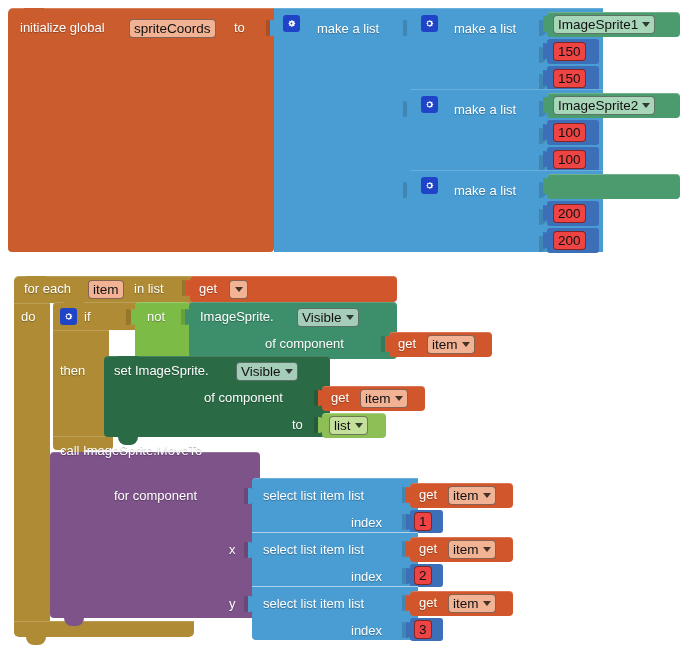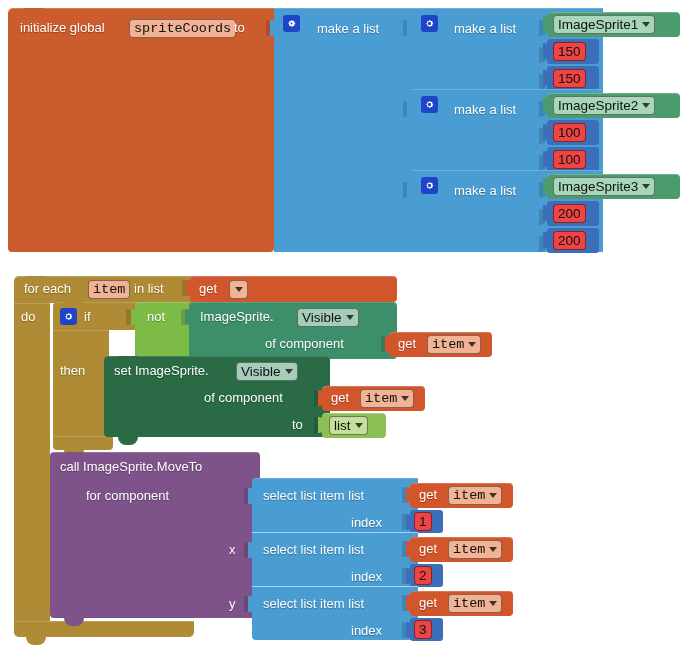--- a/index.html
+++ b/index.html
@@ -72,21 +72,21 @@
   .g1-blue-in{
     background:#4a9dd2;box-shadow:inset 0 1px 0 rgba(255,255,255,.18);
   }
   .sep{position:absolute;height:1px;background:rgba(255,255,255,.45);}
 
   .num-blk{background:#3c6fb8;border-radius:3px;}
   .num-fld{background:#ef4444;}
   .comp-blk{background:#4b9b6e;border-radius:4px;
             box-shadow:inset 0 1px 0 rgba(255,255,255,.22);}
   .comp-fld{background:#a8d6b9;}
-  .varfld{background:#f2b294;font-family:Liberation Mono, monospace;}
+  .varfld{background:#f2b294;}
 
   
   #g2{position:absolute;left:14px;top:276px;width:666px;height:372px;}
   .gold{background:#ae8b34;box-shadow:inset 0 1px 0 rgba(255,255,255,.18);}
   .getorange{background:#d2562b;border-radius:4px;
              box-shadow:inset 0 1px 0 rgba(255,255,255,.2);}
   .notgreen{background:#7cbb46;box-shadow:inset 0 1px 0 rgba(255,255,255,.22);}
   .teal{background:#3d8e6b;box-shadow:inset 0 1px 0 rgba(255,255,255,.18);}
   .tealfld{background:#a6cdb9;}
   .dgreen{background:#2a6b45;box-shadow:inset 0 1px 0 rgba(255,255,255,.15);}
@@ -200,24 +200,20 @@
           <path fill="#ffffff" d="M13.3 7.1l-1-.2-.35-.85.56-.83-1.23-1.23-.83.56-.85-.35-.2-1H7.6l-.2 1-.85.35-.83-.56L4.49 5.22l.56.83-.35.85-1 .2v1.8l1 .2.35.85-.56.83 1.23 1.23.83-.56.85.35.2 1h1.8l.2-1 .85-.35.83.56 1.23-1.23-.56-.83.35-.85 1-.2zM8 10.4A2.4 2.4 0 1110.4 8 2.4 2.4 0 018 10.4z"></path>
         </svg>
   </div>
   <span class="lbl" style="left:446px;top:176px;">make a list</span>
   <div class="socket" style="left:531px;top:174px;"></div>
   <div class="socket" style="left:531px;top:201px;"></div>
   <div class="socket" style="left:531px;top:228px;"></div>
 
   <div class="blk comp-blk" style="left:539px;top:166px;width:133px;height:25px;"></div>
   <div class="plug" style="left:535px;top:170px;background:#4b9b6e;"></div>
-  <div class="field comp-fld" style="left:545px;top:169px;">
-    <span class="cap">ImageSprite3</span>
-        <i class="caret"></i>
-  </div>
 
   <div class="blk num-blk" style="left:539px;top:193px;width:52px;height:25px;"></div>
   <div class="plug" style="left:535px;top:197px;background:#3c6fb8;"></div>
   <div class="field num-fld" style="left:545px;top:196px;">
     <span class="cap">200</span>
   </div>
 
   <div class="blk num-blk" style="left:539px;top:220px;width:52px;height:25px;"></div>
   <div class="plug" style="left:535px;top:224px;background:#3c6fb8;"></div>
   <div class="field num-fld" style="left:545px;top:223px;">
@@ -315,23 +311,23 @@
   <div class="plug" style="left:304px;top:141px;background:#8ebf56;"></div>
   <div class="field lgreenfld" style="left:315px;top:140px;">
     <span class="cap">list</span>
         <i class="caret"></i>
   </div>
 
   <div class="blk purple" style="left:36px;top:176px;width:210px;height:166px;border-radius:4px 4px 0 4px;"></div>
   <div class="topnotch" style="left:50px;top:176px;background:#7d5389;"></div>
   <div class="botnotch" style="left:50px;top:342px;background:#7d5389;"></div>
 
-  <span class="lbl" style="left:46px;top:184px;">call ImageSprite.MoveTo</span>
-
-  <span class="lbl" style="left:72px;top:213px;">for component</span>
+  <span class="lbl" style="left:46px;top:168px;">call ImageSprite.MoveTo</span>
+
+  <span class="lbl" style="left:100px;top:213px;">for component</span>
   <div class="socket" style="left:230px;top:212px;"></div>
   <div class="blk cyan" style="left:238px;top:202px;width:166px;height:54px;border-radius:4px 0 0 0;"></div>
   <div class="plug" style="left:234px;top:212px;background:#4a9dd2;"></div>
   <span class="lbl" style="left:249px;top:213px;">select list item  list</span>
   <div class="socket" style="left:388px;top:211px;"></div>
   <div class="blk getorange" style="left:396px;top:207px;width:103px;height:25px;"></div>
   <div class="plug" style="left:392px;top:211px;background:#d2562b;"></div>
   <span class="lbl" style="left:405px;top:212px;">get</span>
   <div class="field varfld" style="left:434px;top:210px;">
     <span class="cap">item</span>

